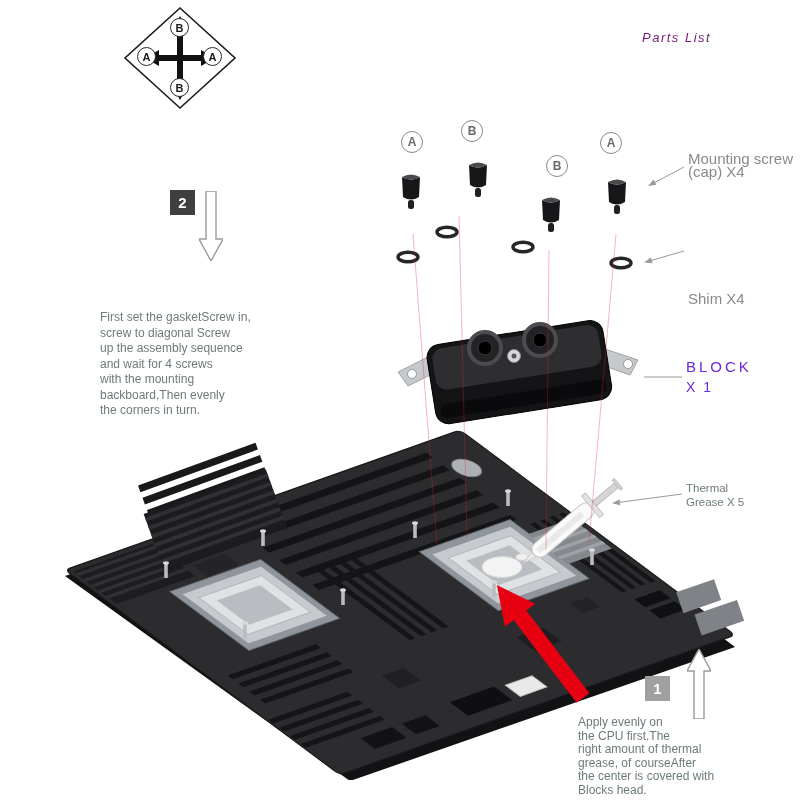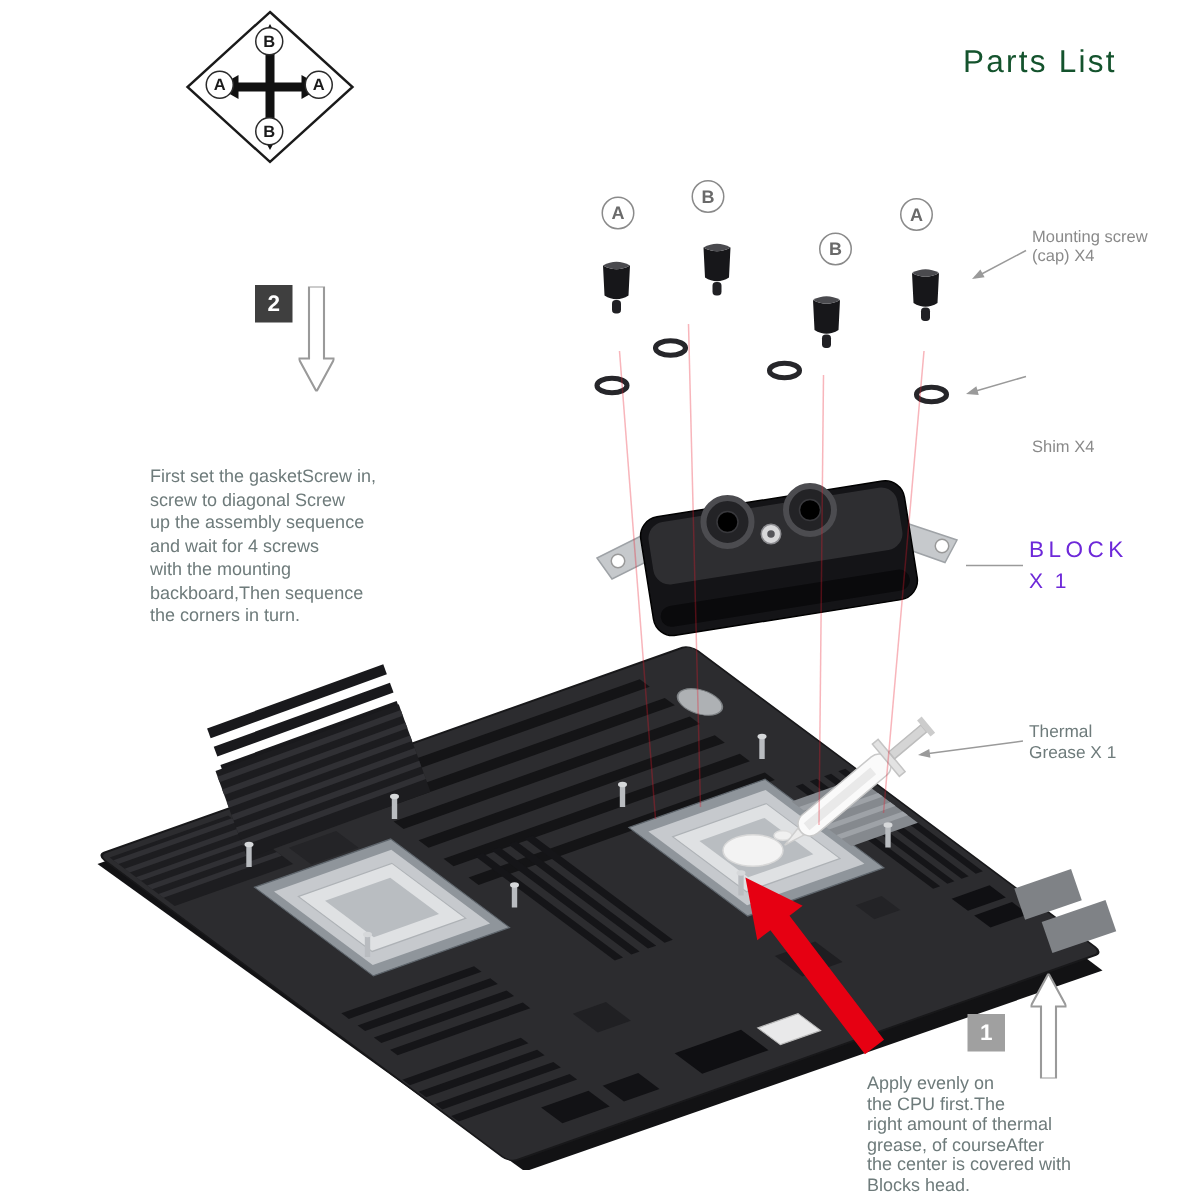--- a/index.html
+++ b/index.html
@@ -1,22 +1,22 @@
 <!DOCTYPE html>
 <html><head>
 <meta charset="utf-8">
 <style>
   html,body{margin:0;padding:0;background:#ffffff;}
   body{width:800px;height:800px;overflow:hidden;font-family:"Liberation Sans",sans-serif;}
   .canvas{position:relative;width:800px;height:800px;background:#fff;}
   .abs{position:absolute;}
-  .title{font-size:21px;letter-spacing:1.5px;color:#14532d;}
+  .title{font-size:13px;letter-spacing:1.5px;color:#701a75;font-style:italic;}
   .caption{font-size:12.5px;color:#4f4f4f;text-align:center;}
   .body-text{font-size:12px;line-height:15.5px;color:#6e7b7b;}
-  .side-label{font-size:11px;line-height:13px;color:#8a8a8a;}
+  .side-label{font-size:15px;line-height:13px;color:#8a8a8a;}
   .thermal-label{font-size:11.5px;line-height:13.5px;color:#6e7b7b;}
   .block-label{font-size:15px;line-height:20px;letter-spacing:3px;color:#6d28d9;}
   .block-label .l2{font-size:14px;letter-spacing:2px;}
   .badge{width:25px;height:25px;display:flex;align-items:center;justify-content:center;
          color:#fff;font-size:15px;font-weight:bold;}
   .badge-dark{background:#3f3f3f;}
   .badge-gray{background:#a0a0a0;}
   .part-circle{width:22px;height:22px;border:1.5px solid #8a8a8a;border-radius:50%;
          display:flex;align-items:center;justify-content:center;background:#fff;
          color:#6a6a6a;font-size:12px;font-weight:bold;box-sizing:border-box;}
@@ -61,21 +61,21 @@
     </div>
   <svg class="abs z6" style="left:199px;top:191px;" width="24" height="70" viewBox="0 0 24 70">
     <polygon points="12,70 0,48 7,48 7,0 17,0 17,48 24,48" fill="#ffffff" stroke="#9a9a9a" stroke-width="1.4"></polygon>
   </svg>
   <div class="abs z6 body-text" style="left:100px;top:262px;width:180px;margin-top:48px;">
     <div>First set the gasketScrew in,</div>
     <div>screw to diagonal Screw</div>
     <div>up the assembly sequence</div>
     <div>and wait for 4 screws</div>
     <div>with the mounting</div>
-    <div>backboard,Then sequence</div>
+    <div>backboard,Then evenly</div>
     <div>the corners in turn.</div>
   </div>
 
   <svg class="abs z4" style="left:390px;top:115px;" width="270" height="140" viewBox="0 0 270 140">
     <g transform="translate(21,58)">
       <path d="M-9,4 L-8,24 Q0,29 8,24 L9,4 Q0,9 -9,4 Z" fill="#17171a"></path>
       <path d="M-9,4 Q0,9 9,4 Q0,-1 -9,4 Z" fill="#4a4a4e"></path>
       <rect x="-3" y="27" width="6" height="9" rx="2.5" fill="#202024"></rect>
     </g>
     <g transform="translate(88,46)">
@@ -118,21 +118,21 @@
     <div>Mounting screw</div>
     <div>(cap) X4</div>
   </div>
   <div class="abs z6 side-label" style="left:688px;top:244px;margin-top:48px;">Shim X4</div>
   <div class="abs z6 block-label" style="left:686px;top:357px;">
     <div>BLOCK</div>
     <div class="l2">X 1</div>
   </div>
   <div class="abs z6 thermal-label" style="left:686px;top:482px;">
     <div>Thermal</div>
-    <div>Grease X 1</div>
+    <div>Grease X 5</div>
   </div>
 
   <svg class="abs z3" style="left:390px;top:300px;" width="260" height="135" viewBox="0 0 260 135">
     <g>
       <polygon points="8,72 52,50 62,64 18,86" fill="#c6c9cc" stroke="#9fa3a7"></polygon>
       <circle cx="22" cy="74" r="4.5" fill="#fff" stroke="#999"></circle>
       <polygon points="200,44 248,60 240,75 192,58" fill="#c6c9cc" stroke="#9fa3a7"></polygon>
       <circle cx="238" cy="64" r="4.5" fill="#fff" stroke="#999"></circle>
     </g>
     <g transform="rotate(-9 130 70)">

